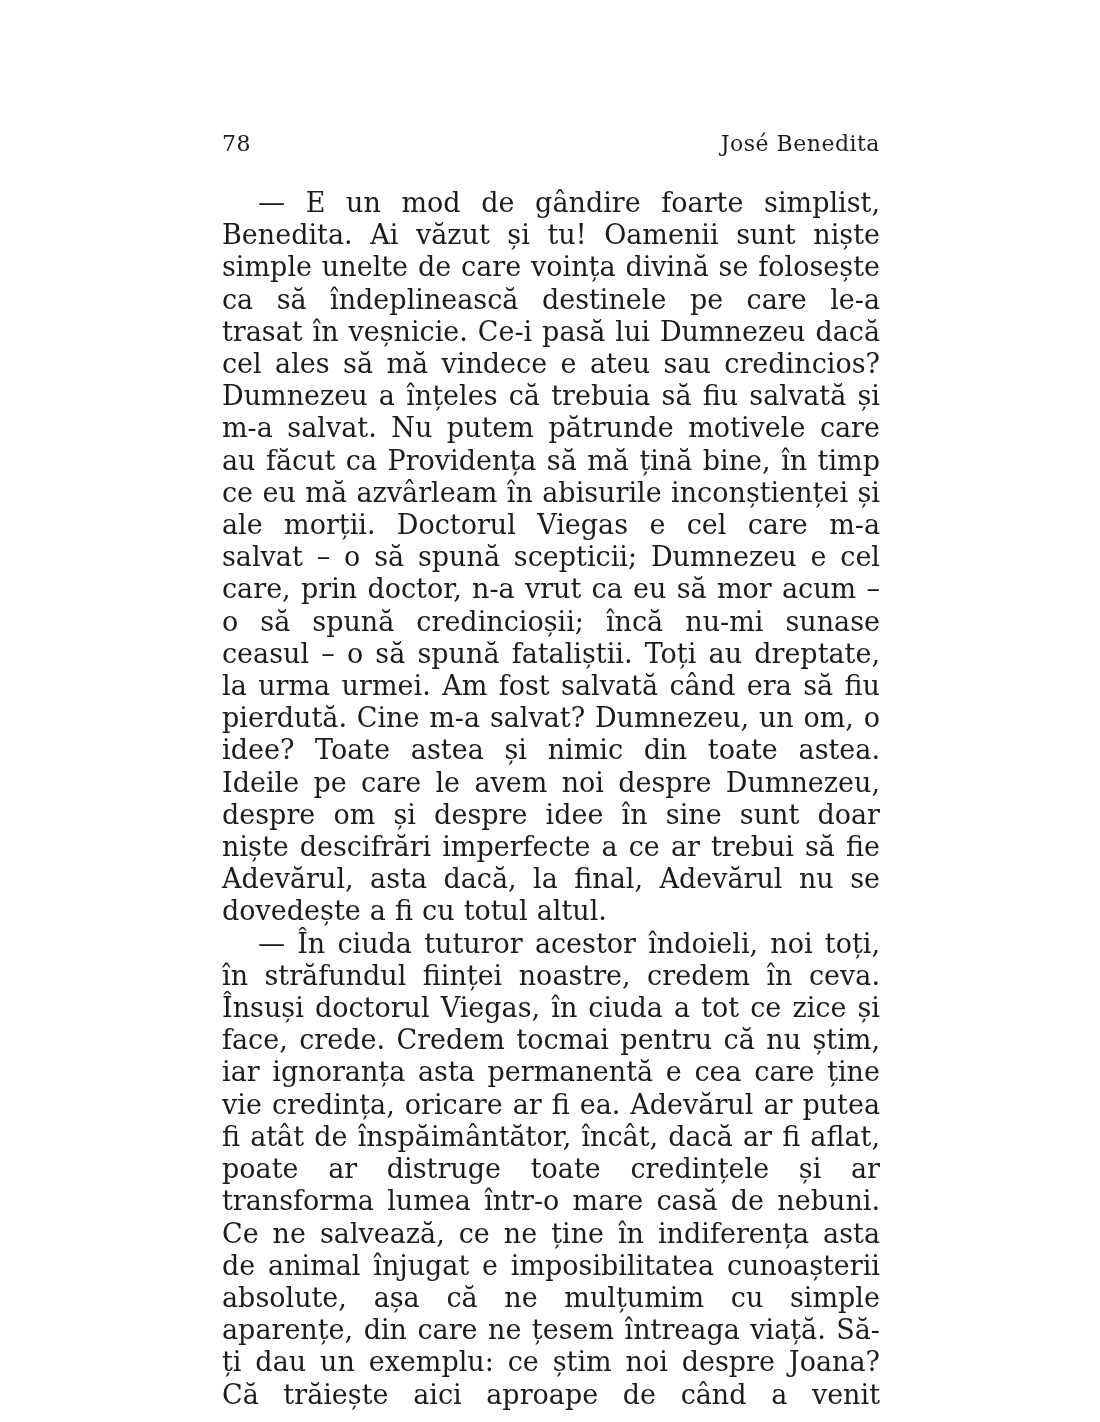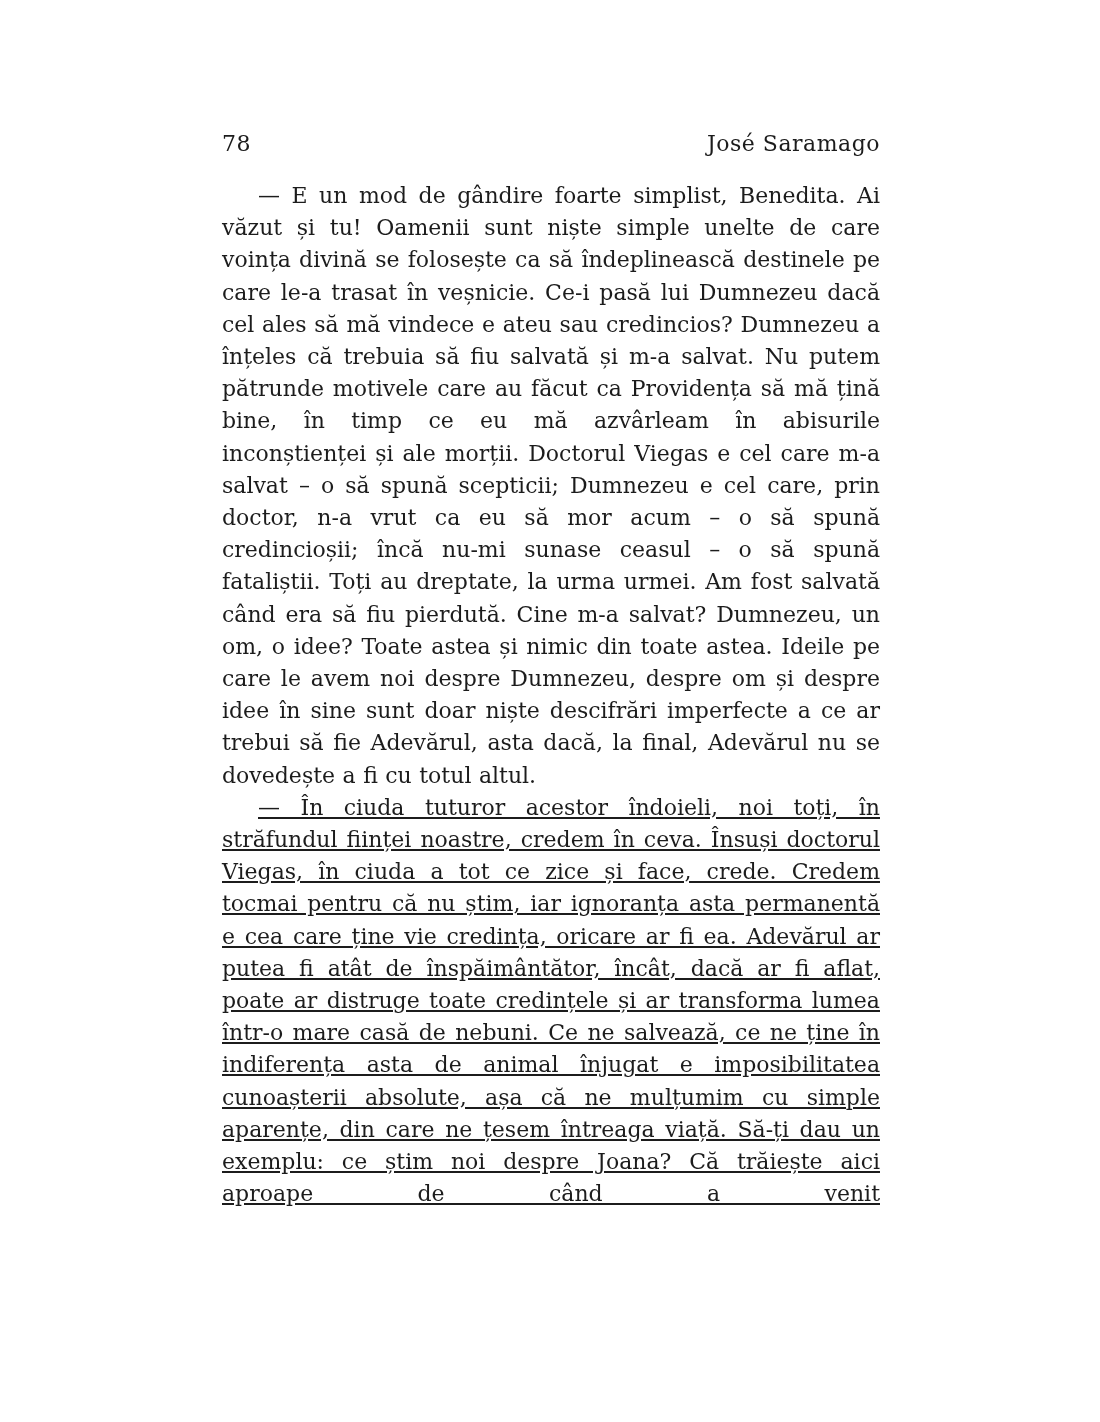--- a/index.html
+++ b/index.html
@@ -28,44 +28,43 @@
     font-size: 22px;
     line-height: 32px;
   }
   .page-number {
     letter-spacing: 0.5px;
   }
   .running-head {
     letter-spacing: 0.5px;
   }
   .page-body {
-    margin-top: 20px;
-    font-size: 22px;
+    margin-top: 27px;
+    font-size: 27px;
     line-height: 32.2px;
   }
   .page-body p {
     margin: 0;
     text-align: justify;
     text-indent: 36px;
     word-spacing: 0.5px;
   }
   .page-body p.continues {
     
     text-align-last: justify;
-    text-decoration: underline;
   }
 </style>
 </head>
 <body>
 
 <div class="book-page">
 
   <div class="page-header">
     <span class="page-number">78</span>
-    <span class="running-head">José Saramago</span>
+    <span class="running-head">José Benedita</span>
   </div>
 
   <div class="page-body">
     <p>— E un mod de gândire foarte simplist, Benedita. Ai văzut și tu! Oamenii sunt niște simple unelte de care voința divină se folosește ca să îndeplinească destinele pe care le-a trasat în veșnicie. Ce-i pasă lui Dumnezeu dacă cel ales să mă vindece e ateu sau credincios? Dumnezeu a înțeles că trebuia să fiu salvată și m-a salvat. Nu putem pătrunde motivele care au făcut ca Providența să mă țină bine, în timp ce eu mă azvârleam în abisurile inconștienței și ale morții. Doctorul Viegas e cel care m-a salvat – o să spună scepticii; Dumnezeu e cel care, prin doctor, n-a vrut ca eu să mor acum – o să spună credincioșii; încă nu-mi sunase ceasul – o să spună fataliștii. Toți au dreptate, la urma urmei. Am fost salvată când era să fiu pierdută. Cine m-a salvat? Dumnezeu, un om, o idee? Toate astea și nimic din toate astea. Ideile pe care le avem noi despre Dumnezeu, despre om și despre idee în sine sunt doar niște descifrări imperfecte a ce ar trebui să fie Adevărul, asta dacă, la final, Adevărul nu se dovedește a fi cu totul altul.</p>
     <p class="continues">— În ciuda tuturor acestor îndoieli, noi toți, în străfundul ființei noastre, credem în ceva. Însuși doctorul Viegas, în ciuda a tot ce zice și face, crede. Credem tocmai pentru că nu știm, iar ignoranța asta permanentă e cea care ține vie credința, oricare ar fi ea. Adevărul ar putea fi atât de înspăimântător, încât, dacă ar fi aflat, poate ar distruge toate credințele și ar transforma lumea într-o mare casă de nebuni. Ce ne salvează, ce ne ține în indiferența asta de animal înjugat e imposibilitatea cunoașterii absolute, așa că ne mulțumim cu simple aparențe, din care ne țesem întreaga viață. Să-ți dau un exemplu: ce știm noi despre Joana? Că trăiește aici aproape de când a venit</p>
   </div>
 
 </div>
 
 </body></html>

